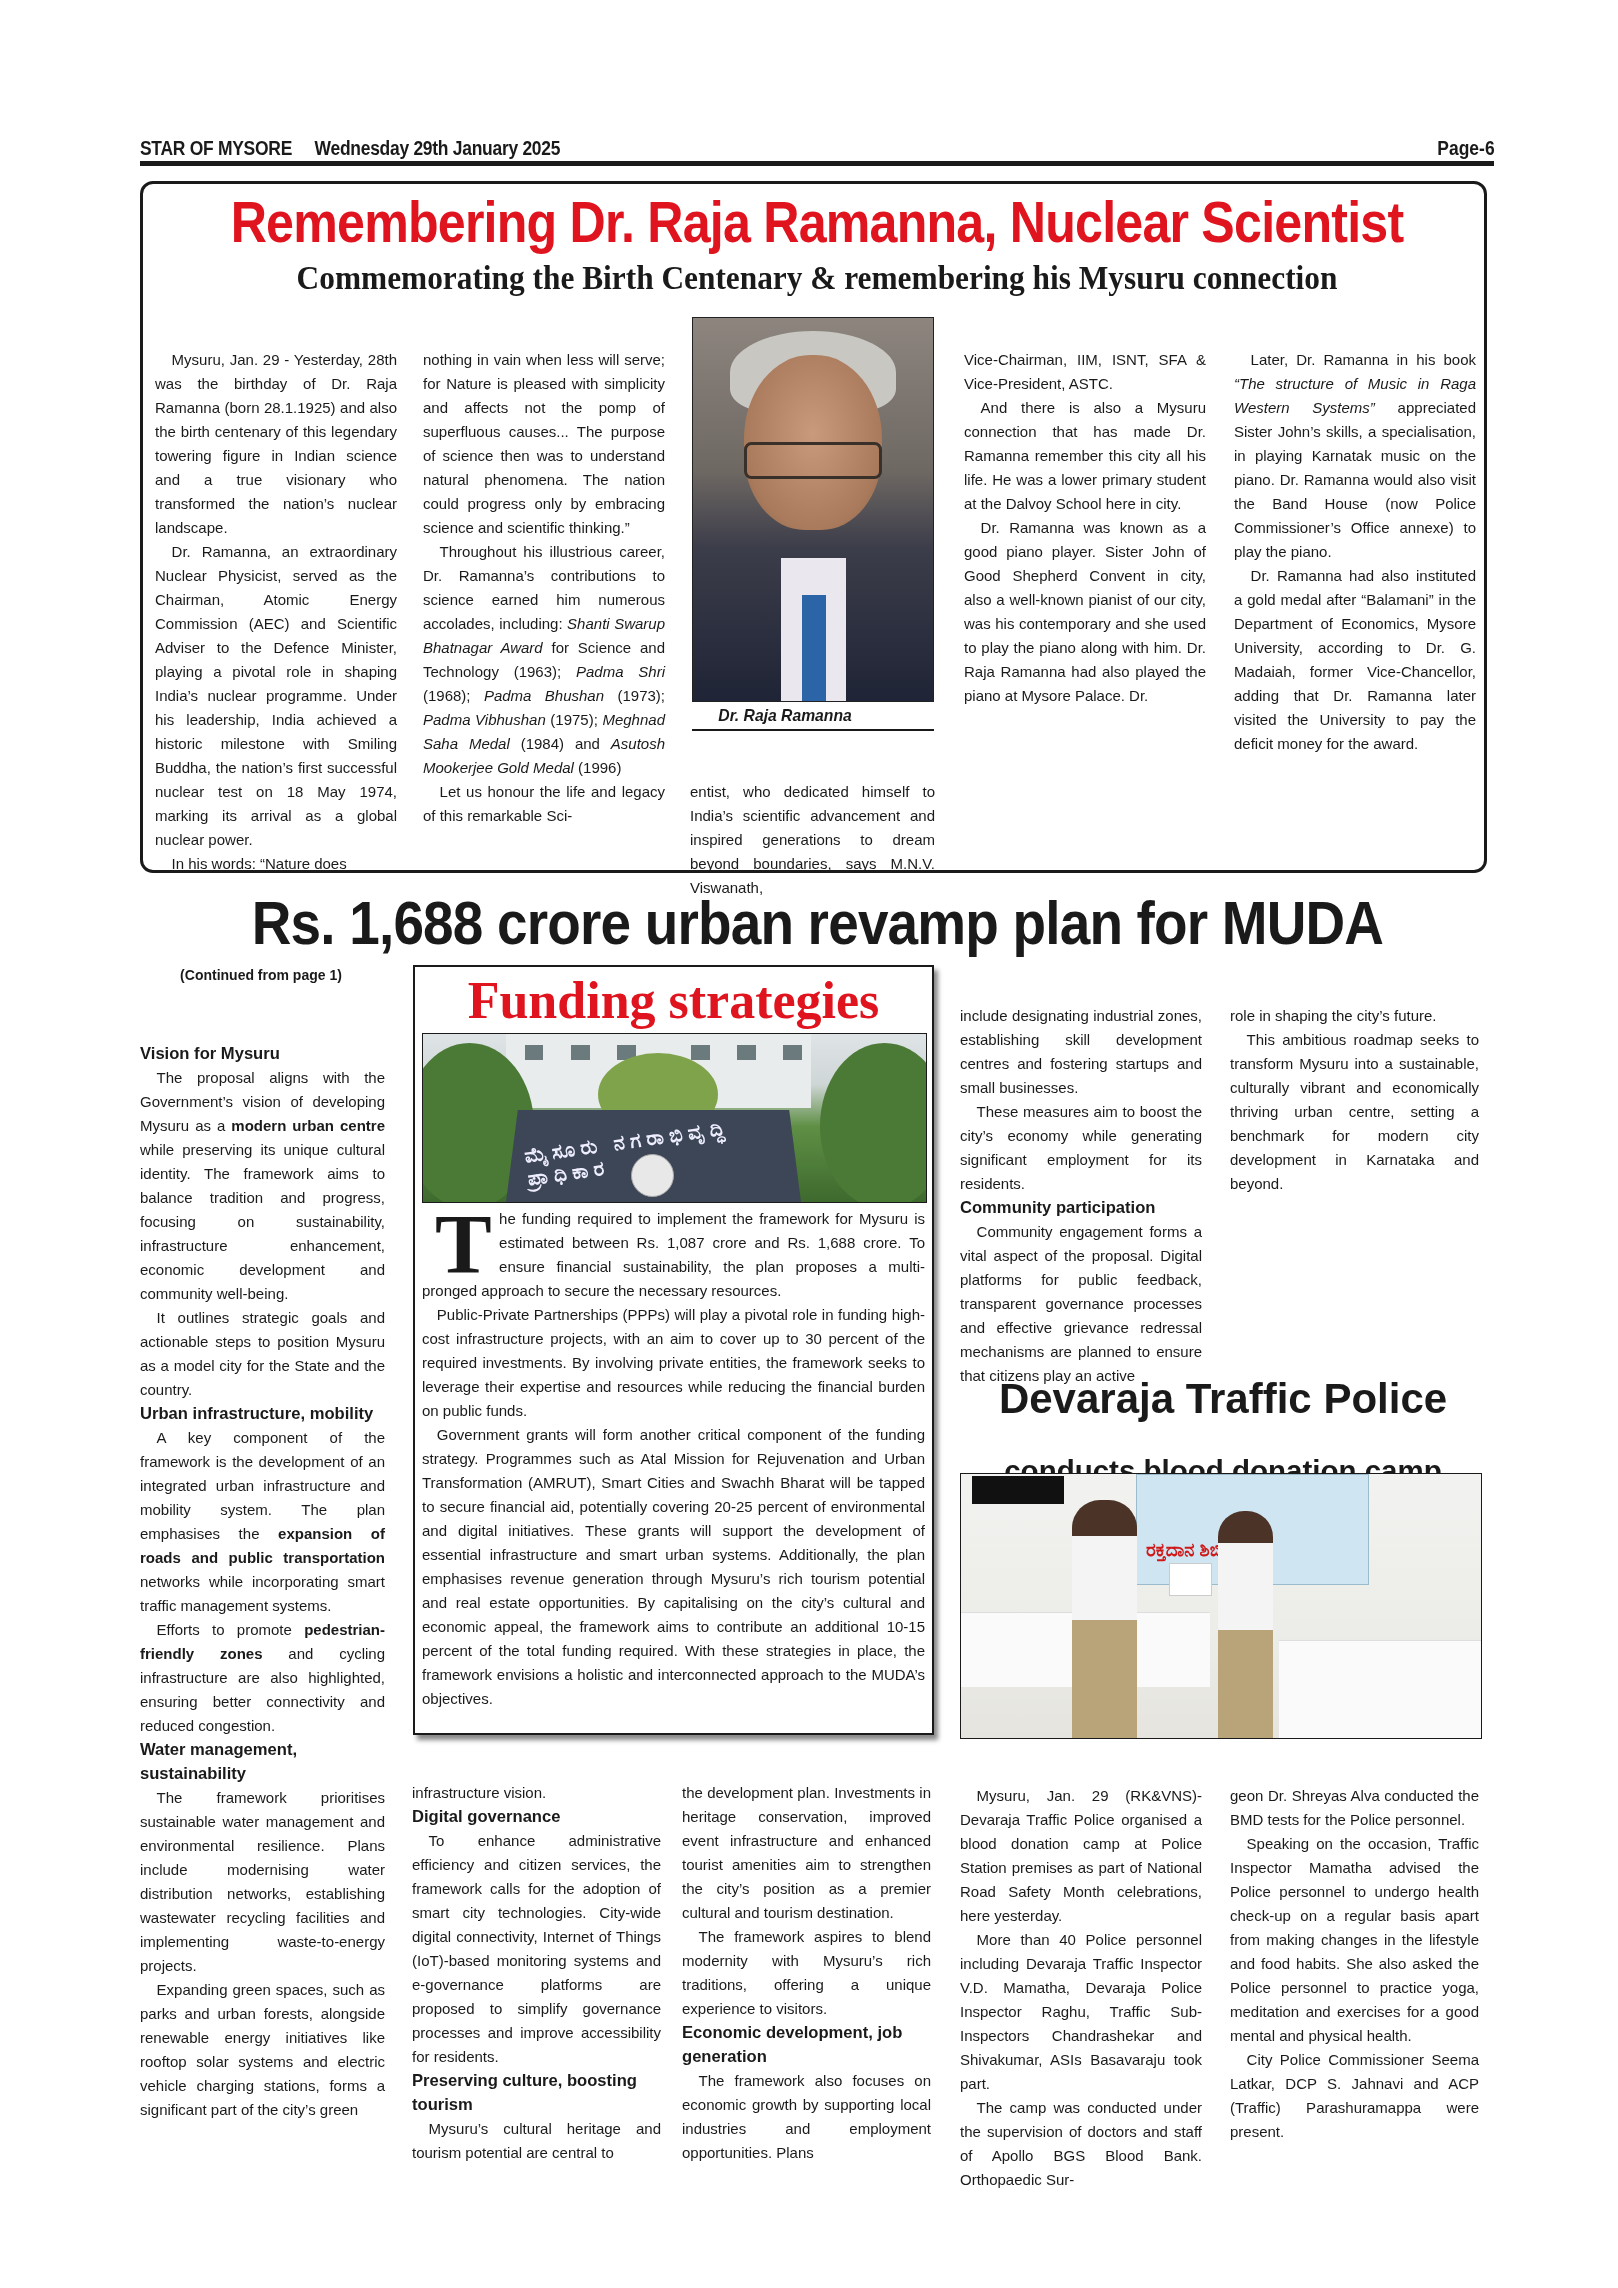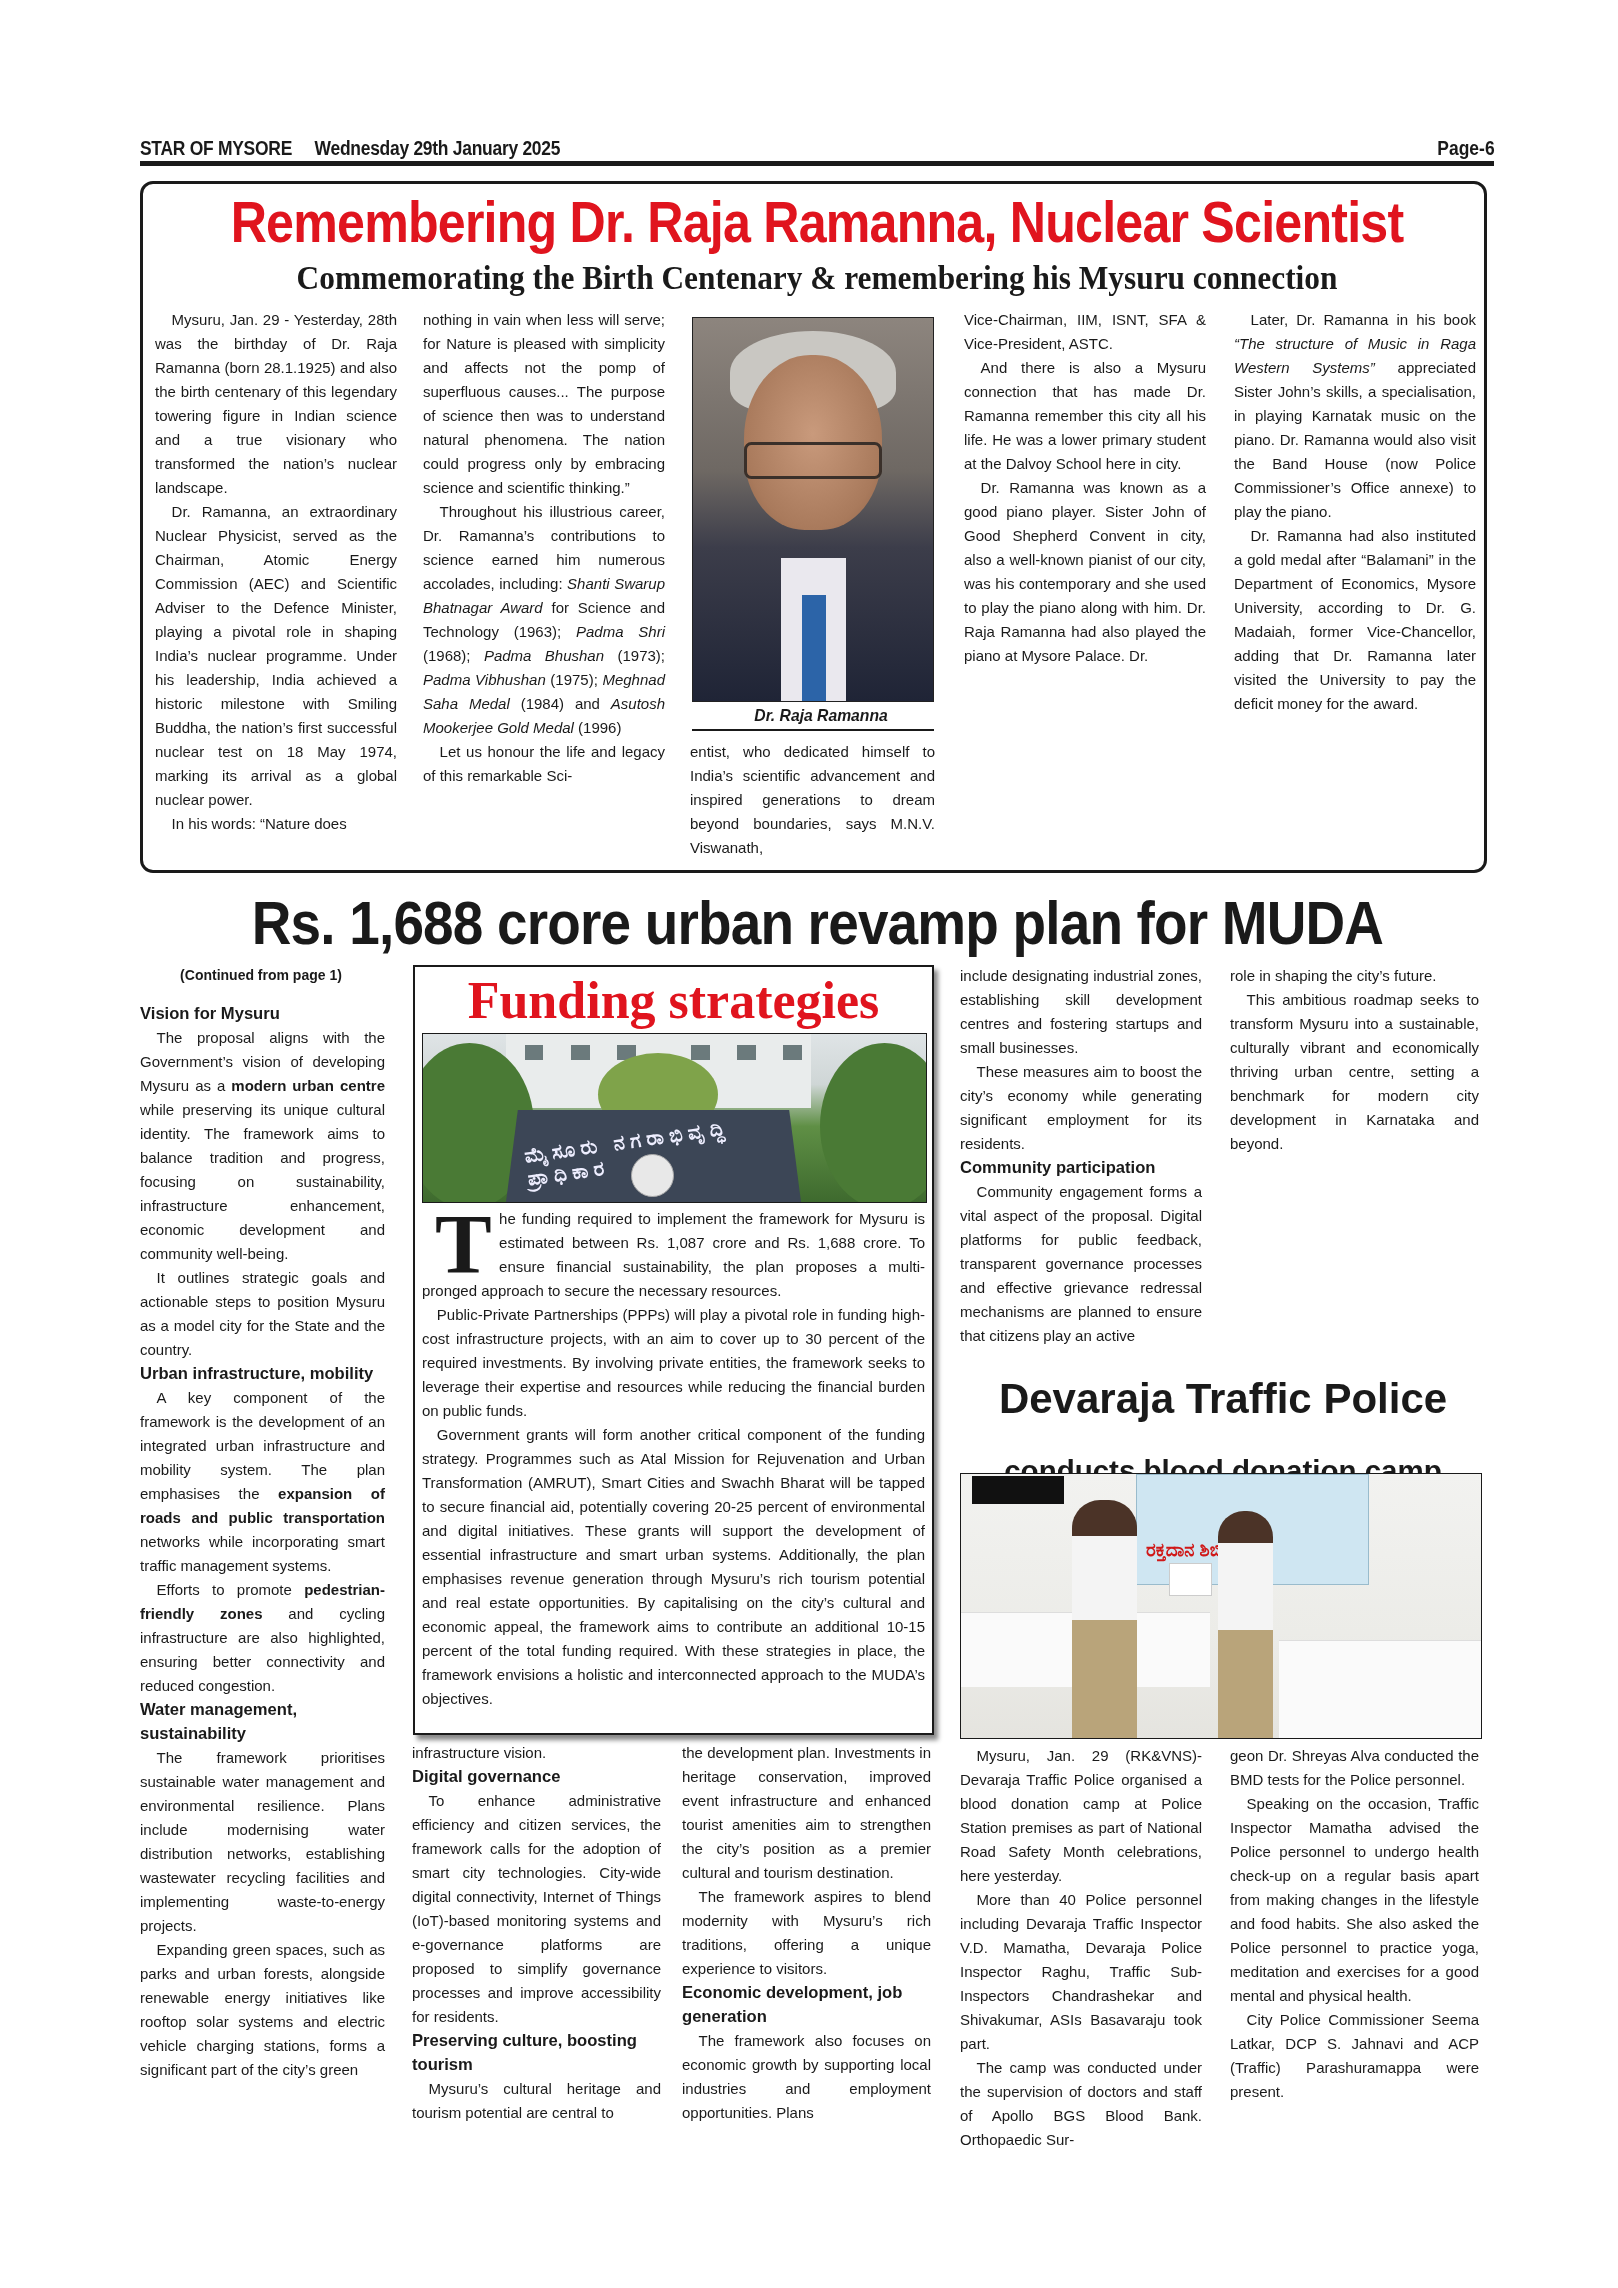--- a/index.html
+++ b/index.html
@@ -12,40 +12,40 @@
   .mh-date { position: absolute; left: 194px; top: 3.7px; }
   .mh-rule { left: 140px; top: 161px; width: 1354px; height: 4.6px; background: #1a1a1a; }
 
   
   .box1 { left: 140px; top: 181px; width: 1347px; height: 692px; border: 3.7px solid #1a1a1a; border-radius: 13px; box-sizing: border-box; }
   .headline-red { left: 148px; top: 188px; width: 1338px; text-align: center; color: #e0141e; font-weight: bold;
                   font-size: 57px; line-height: 68px; letter-spacing: -0.9px; transform: scaleX(0.88); transform-origin: center; white-space: nowrap; }
   .subhead { left: 148px; top: 258px; width: 1338px; text-align: center; font-family: "Liberation Serif", "DejaVu Serif", serif;
              font-weight: bold; font-size: 33px; line-height: 41px; white-space: nowrap; transform: scaleX(0.95); }
 
-  .col { font-size: 15px; line-height: 24px; text-align: justify; hyphens: auto; }
+  .col { font-size: 15px; line-height: 24px; text-align: justify; hyphens: auto; margin-top: 40px; }
   .col p { margin: 0; text-indent: 16.6px; }
   .col p.noindent { text-indent: 0; }
   .col h4 { margin: 0; font-size: 16.6px; line-height: 24px; text-align: left; font-weight: bold; }
 
   .c1 { left: 155px; top: 308px; width: 242px; }
   .c2 { left: 423px; top: 308px; width: 242px; }
   .c3 { left: 964px; top: 308px; width: 242px; }
   .c4 { left: 1234px; top: 308px; width: 242px; }
   .c2b { left: 690px; top: 740px; width: 245px; }
 
   .portrait { left: 692px; top: 317px; width: 242px; height: 385px; border: 1.8px solid #222; box-sizing: border-box;
               background: linear-gradient(180deg, #8d857e 0%, #6e6863 40%, #3c3d4a 60%, #1f2436 100%); overflow: hidden; }
   .portrait .face { position: absolute; left: 51px; top: 37px; width: 138px; height: 175px; border-radius: 48% 48% 44% 44%;
                     background: radial-gradient(ellipse at 50% 45%, #c99a7c 0%, #a97a5c 70%, #8c6248 100%); }
   .portrait .hair { position: absolute; left: 37px; top: 13px; width: 166px; height: 83px; border-radius: 50% 50% 30% 30%; background: #c9c7c2; }
   .portrait .glasses { position: absolute; left: 51px; top: 124px; width: 138px; height: 37px; border: 3.7px solid #3a302a; border-radius: 7.4px; box-sizing: border-box; }
   .portrait .shirt { position: absolute; left: 88px; top: 240px; width: 65px; height: 148px; background: #eae8ee; }
   .portrait .tie { position: absolute; left: 109px; top: 277px; width: 24px; height: 111px; background: #2c64a8; }
-  .caption { left: 700px; top: 707px; width: 242px; text-align: center; font-weight: bold; font-style: italic; font-size: 15.7px; }
+  .caption { left: 664px; top: 707px; width: 242px; text-align: center; font-weight: bold; font-style: italic; font-size: 15.7px; }
   .caption-rule { left: 692px; top: 729px; width: 242px; height: 1.8px; background: #1a1a1a; }
 
   .headline-muda { left: 140px; top: 886px; width: 1355px; text-align: center; font-weight: bold; font-size: 61px; line-height: 74px;
                    white-space: nowrap; letter-spacing: -0.9px; transform: scaleX(0.9); }
   .continued { left: 140px; top: 967px; width: 242px; text-align: center; font-weight: bold; font-size: 14px; }
   .m1 { left: 140px; top: 1002px; width: 245px; }
   .m2 { left: 412px; top: 1741px; width: 249px; }
   .m3 { left: 682px; top: 1741px; width: 249px; }
   .m4 { left: 960px; top: 964px; width: 242px; }
   .m5 { left: 1230px; top: 964px; width: 249px; }

